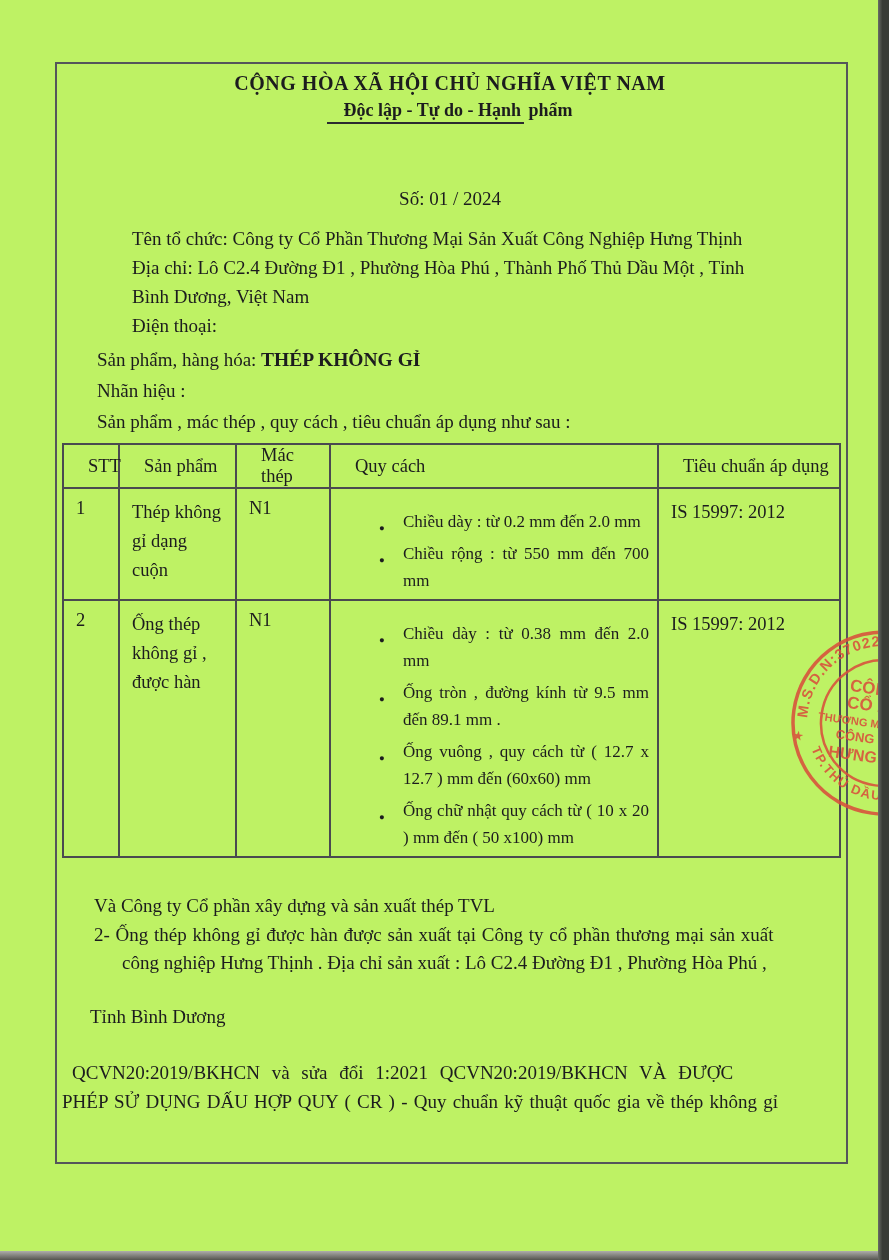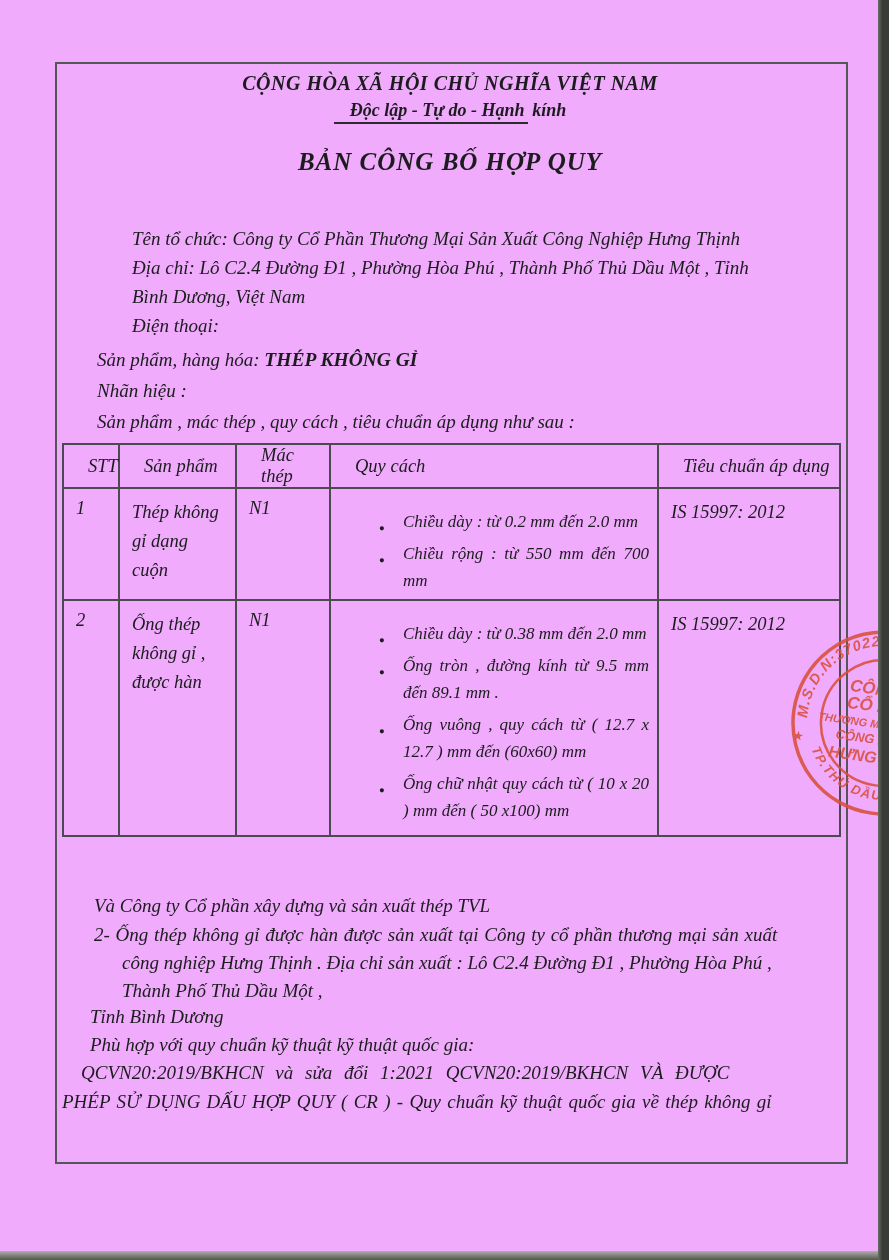--- a/index.html
+++ b/index.html
@@ -1,23 +1,22 @@
 <!DOCTYPE html>
 <html><head>
 <meta charset="utf-8">
 <style>
   html,body{margin:0;padding:0;background:#e8e8e4;}
   .page{
     position:relative;
     width:889px;height:1260px;
-    background:#f0abfc;
+    background:#bef264;
     overflow:hidden;
     font-family:"Liberation Serif","DejaVu Serif",serif;
     color:#1c1c1e;
-    font-style:italic;
   }
   .abs{position:absolute;}
   
   .edge-right{right:0;top:0;width:11px;height:100%;background:linear-gradient(90deg,#6a6d66,#383b36 40%);z-index:60;}
   .edge-bottom{left:0;bottom:0;width:100%;height:9px;background:linear-gradient(180deg,#aeaeaa,#55554f);z-index:55;}
   
   .border-box{left:55px;top:62px;width:789px;height:1098px;border:2px solid #55565a;z-index:5;}
   
   .hdr{left:55px;width:790px;text-align:center;z-index:10;}
   .nat{top:72px;font-size:20px;font-weight:bold;letter-spacing:.5px;}
@@ -46,36 +45,36 @@
   td.c-tc{line-height:28px;}
   
   .note{font-size:19px;line-height:29px;white-space:nowrap;z-index:10;}
   .n1l1{left:94px;top:862px;}
   .n1l2{left:94px;top:891px;}
   .n2l1{left:94px;top:920px;word-spacing:1px;}
   .n2l2{left:122px;top:948px;}
   .n2l3{left:122px;top:976px;}
   .cl1{left:90px;top:1002px;}
   .cl2{left:90px;top:1030px;}
-  .cl3{left:81px;top:1058px;word-spacing:7px;}
+  .cl3{left:72px;top:1058px;word-spacing:7px;}
   .cl4{left:62px;top:1087px;word-spacing:1.5px;}
   
   svg.stamp{position:absolute;left:0;top:0;z-index:40;pointer-events:none;}
   svg.stamp text{font-family:"Liberation Sans","DejaVu Sans",sans-serif;font-weight:bold;}
 </style>
 </head>
 <body>
 
 <div class="page">
 
   <div class="abs border-box"></div>
 
   <div class="abs hdr nat">CỘNG HÒA XÃ HỘI CHỦ NGHĨA VIỆT NAM</div>
-  <div class="abs hdr motto"><span class="u">Độc lập - Tự do - Hạnh</span><span> kính</span></div>
-  <div class="abs hdr doc-title">BẢN CÔNG BỐ HỢP QUY</div>
+  <div class="abs hdr motto"><span class="u">Độc lập - Tự do - Hạnh</span><span> phẩm</span></div>
+  <div class="abs hdr doc-num">Số: 01 / 2024</div>
 
   <div class="abs txt org">
     <div>Tên tổ chức: Công ty Cổ Phần Thương Mại Sản Xuất Công Nghiệp Hưng Thịnh</div>
     <div>Địa chỉ: Lô C2.4 Đường Đ1 , Phường Hòa Phú , Thành Phố Thủ Dầu Một , Tỉnh</div>
     <div>Bình Dương, Việt Nam</div>
     <div>Điện thoại:</div>
   </div>
 
   <div class="abs txt prod1"><span>Sản phẩm, hàng hóa: </span><b>THÉP KHÔNG GỈ</b></div>
   <div class="abs txt prod2">Nhãn hiệu :</div>
@@ -122,23 +121,21 @@
         </ul>
       </td>
       <td class="c-tc">IS 15997: 2012</td>
     </tr>
   </tbody>
     </table>
 
   <div class="abs note n1l2">Và Công ty Cổ phần xây dựng và sản xuất thép TVL</div>
   <div class="abs note n2l1">2-  Ống thép không gỉ được hàn được sản xuất tại Công ty cổ phần thương mại sản xuất</div>
   <div class="abs note n2l2">công nghiệp Hưng Thịnh . Địa chỉ sản xuất : Lô C2.4 Đường Đ1 , Phường Hòa Phú ,</div>
-  <div class="abs note n2l3">Thành Phố Thủ Dầu Một ,</div>
   <div class="abs note cl1">Tỉnh Bình Dương</div>
-  <div class="abs note cl2">Phù hợp với quy chuẩn kỹ thuật kỹ thuật quốc gia:</div>
   <div class="abs note cl3">QCVN20:2019/BKHCN và sửa đổi 1:2021 QCVN20:2019/BKHCN VÀ ĐƯỢC</div>
   <div class="abs note cl4">PHÉP SỬ DỤNG DẤU HỢP QUY ( CR ) -  Quy chuẩn kỹ thuật quốc gia về thép không gỉ</div>
 
   <svg class="stamp" width="889" height="1260" viewBox="0 0 889 1260">
     <g transform="rotate(8 884 723)" opacity="0.88">
       <circle cx="884" cy="723" r="91" fill="none" stroke-width="3.5" stroke="#d9503c"></circle>
       <circle cx="884" cy="723" r="63" fill="none" stroke-width="2.5" stroke="#d9503c"></circle>
       <defs>
         <path id="arcTop" d="M 808.2 736.4 A 77 77 0 0 1 933.5 664" fill="none"></path>
         <path id="arcBottom" d="M 814.2 755.5 A 77 77 0 0 0 953.8 755.5" fill="none"></path>

